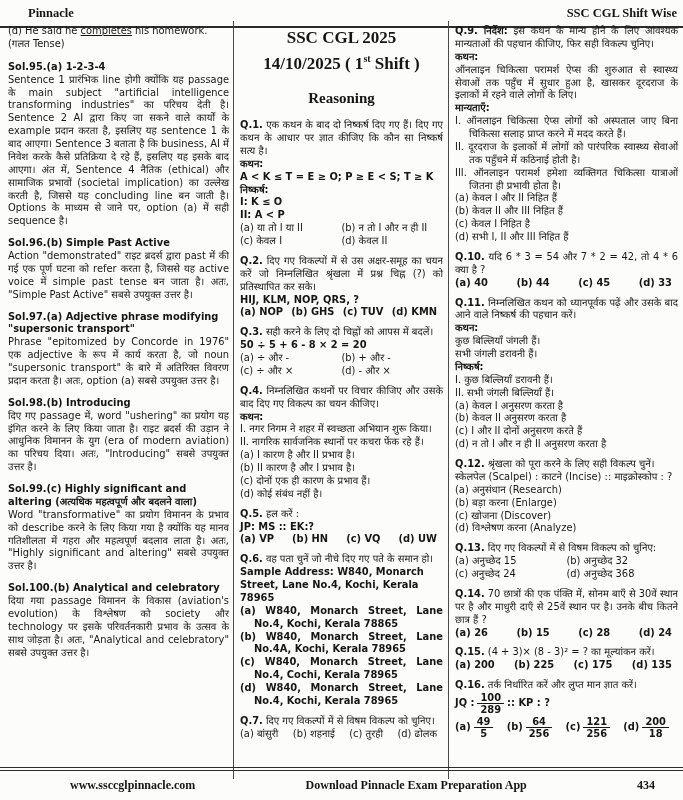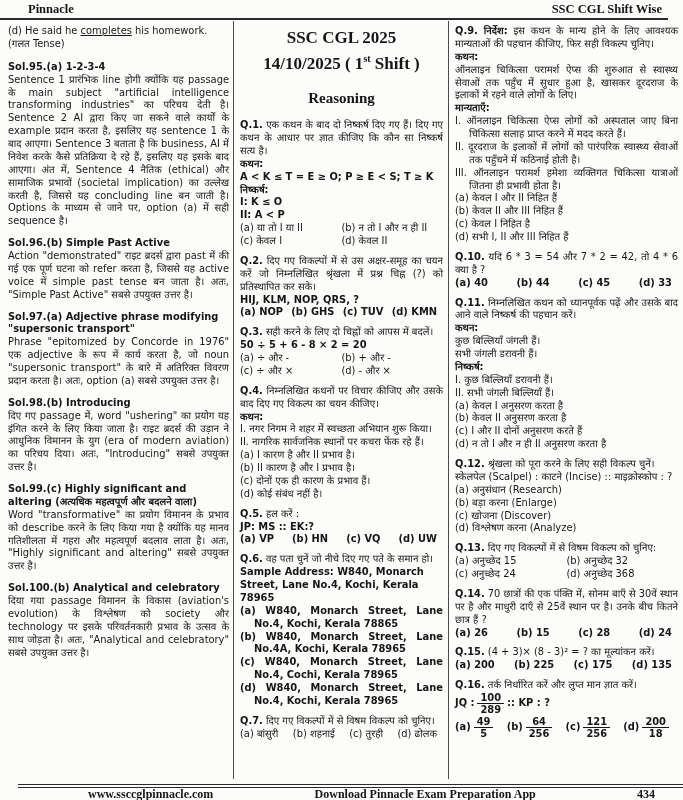--- a/index.html
+++ b/index.html
@@ -3,35 +3,35 @@
 <meta charset="utf-8">
 <style>
   html,body{margin:0;padding:0;}
   body{
     width:683px;height:800px;position:relative;overflow:hidden;
     background:#fcfcfb;color:#161616;
     font-family:"DejaVu Sans","Liberation Sans",sans-serif;
   }
   
   .page-header{
-    position:absolute;top:0;left:0;right:15px;height:20px;
+    position:absolute;top:0;left:0;right:0;height:28px;
     display:flex;justify-content:space-between;align-items:center;
     padding:0 6px 0 28px;box-sizing:border-box;
     border-bottom:2px solid #2b2b2b;
     font-family:"Liberation Serif","DejaVu Serif",serif;
     font-size:12.5px;font-weight:bold;
   }
   
   .page-footer{
-    position:absolute;left:0;right:0;bottom:0;height:16px;
+    position:absolute;left:0;right:0;bottom:0;height:33px;
     border-top:4px double #2b2b2b;
     display:flex;justify-content:space-between;align-items:center;
     padding:0 28px 0 70px;box-sizing:border-box;
     font-family:"Liberation Serif","DejaVu Serif",serif;
-    font-size:12px;font-weight:bold;margin-left:18px;
+    font-size:12px;font-weight:bold;
   }
   
   .col{position:absolute;top:25px;font-size:9.9px;line-height:1.3;}
   #col-left{left:8px;width:221px;}
   #col-mid{left:240px;width:203px;}
   #col-right{left:455px;width:223px;}
   .vdiv{position:absolute;top:21px;bottom:21px;width:1px;background:#4a4a4a;}
   #vdiv1{left:233px;}
   #vdiv2{left:448px;}
   

